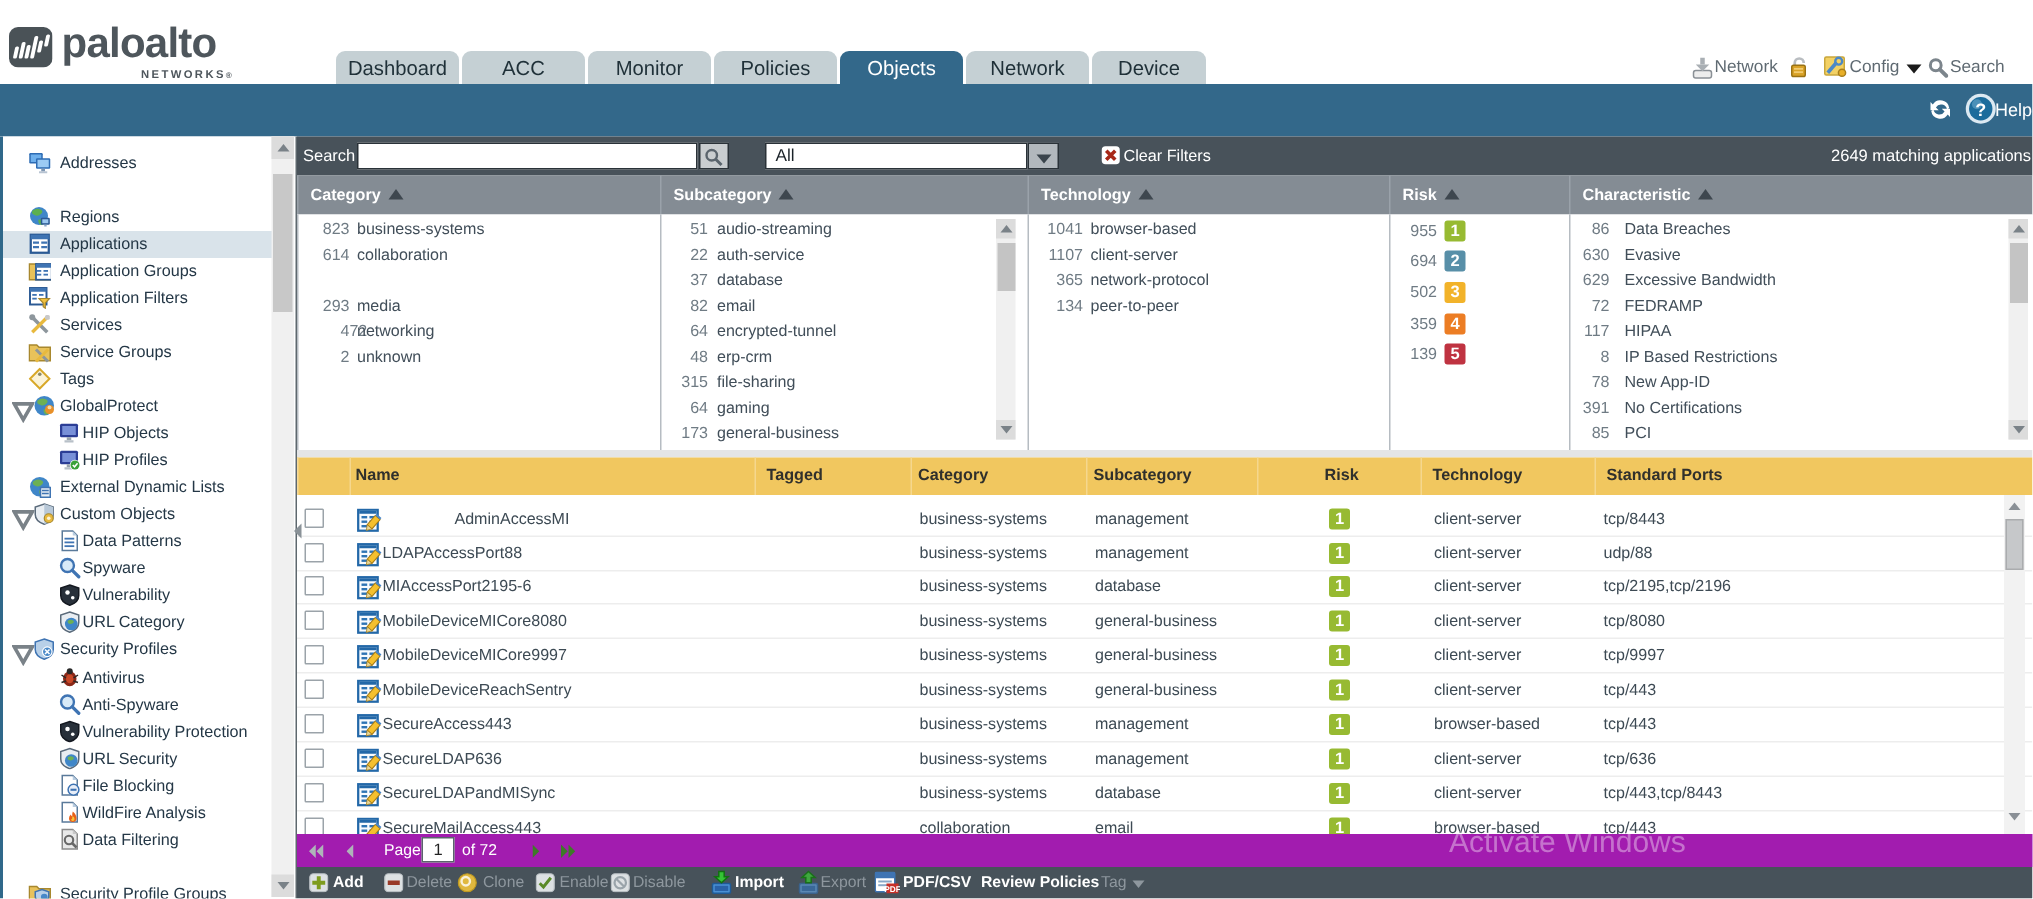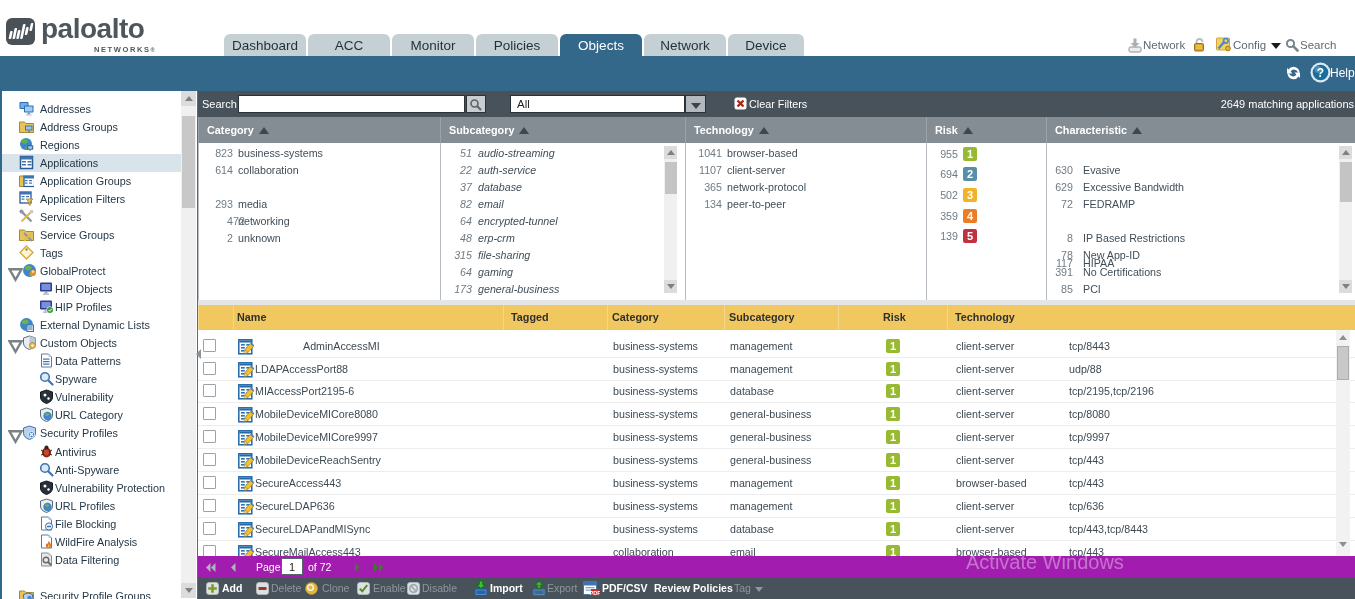--- a/index.html
+++ b/index.html
@@ -123,29 +123,20 @@
       <svg class="ic" style="left:17px;" width="15" height="15" viewBox="0 0 15 15">
         <rect x="0.5" y="1" width="9" height="7" rx="0.8" fill="#2E6CB4"></rect>
         <rect x="1.5" y="2" width="7" height="5" fill="#6FB0EC"></rect>
         <rect x="5" y="4.5" width="9.5" height="7" rx="0.8" fill="#2E6CB4"></rect>
         <rect x="6" y="5.5" width="7.5" height="5" fill="#9CCBF4"></rect>
         <rect x="8.5" y="11.5" width="2.5" height="1.8" fill="#7E96B2"></rect>
         <rect x="7" y="13.2" width="5.5" height="1.3" fill="#B8C4D2"></rect>
       </svg>
       <span class="tx" style="left:38px;">Addresses</span>
     </div>
-  <div class="snav" style="top:26.6px;">
-      <svg class="ic" style="left:17px;" width="15" height="15" viewBox="0 0 15 15">
-        <path d="M0.5 3 h5 l1.5 1.5 h7.5 v9 h-14 z" fill="#E8C25A" stroke="#A8882E" stroke-width="1"></path>
-        <rect x="6" y="6.5" width="7.5" height="5" rx="0.5" fill="#3F74B3"></rect>
-        <rect x="7" y="7.5" width="5.5" height="3" fill="#9CC4E8"></rect>
-        <rect x="9" y="11.5" width="2" height="1.5" fill="#6B87A8"></rect>
-      </svg>
-      <span class="tx" style="left:38px;">Address Groups</span>
-    </div>
   <div class="snav" style="top:44.6px;">
       <svg class="ic" style="left:17px;" width="15" height="15" viewBox="0 0 15 15">
         <circle cx="7" cy="7" r="6" fill="#3F86C8"></circle>
         <path d="M2.5 3.5 q3 -2 5 -1 q3 1 1 3 q-2 2 -4 1 q-3 -1 -2 -3 z" fill="#5CB04E"></path>
         <path d="M6.5 9.5 q3 -1 4 1 q0 2 -2 2.5 q-2 -0.5 -2 -3.5 z" fill="#5CB04E"></path>
         <rect x="8.2" y="8.2" width="6" height="4.6" rx="0.8" fill="#2B5A94"></rect>
         <rect x="9.2" y="9.2" width="4" height="2.6" fill="#9CC8F0"></rect>
         <rect x="10.5" y="12.8" width="1.6" height="1.2" fill="#8AA8C8"></rect>
       </svg>
       <span class="tx" style="left:38px;">Regions</span>
@@ -332,21 +323,21 @@
         <circle cx="9.5" cy="9.5" r="1.2" fill="#fff"></circle>
       </svg>
       <span class="tx" style="left:53px;">Vulnerability Protection</span>
     </div>
   <div class="snav" style="top:405.6px;">
       <svg class="ic" style="left:37px;" width="15" height="15" viewBox="0 0 15 15">
         <path d="M7.5 1 L13.5 3 V8 Q13.5 12.5 7.5 14.5 Q1.5 12.5 1.5 8 V3 Z" fill="#E8EDF2" stroke="#5A6A7A" stroke-width="1"></path>
         <circle cx="8.5" cy="9" r="4.2" fill="#3F86C8"></circle>
         <path d="M6 7 q2 -1.5 3.5 -0.5 q1.5 1 0 2 q-1.5 1 -3 0 z" fill="#6CB054"></path>
       </svg>
-      <span class="tx" style="left:53px;">URL Profiles</span>
+      <span class="tx" style="left:53px;">URL Security</span>
     </div>
   <div class="snav" style="top:423.7px;">
       <svg class="ic" style="left:37px;" width="15" height="15" viewBox="0 0 15 15">
         <path d="M2.5 1 h7 l3 3 v10 h-10 z" fill="#fff" stroke="#5A7A9A" stroke-width="1"></path>
         <path d="M9.5 1 l3 3 h-3 z" fill="#B8CCE0"></path>
         <circle cx="10" cy="10.5" r="3.6" fill="#E8EEF8" stroke="#3F74B3" stroke-width="1"></circle>
         <rect x="8" y="9.8" width="4" height="1.4" fill="#3F74B3"></rect>
       </svg>
       <span class="tx" style="left:53px;">File Blocking</span>
     </div>
@@ -429,21 +420,21 @@
         </div>
         <div class="fitem" style="top:69.5px;">
           <span class="fnum" style="left:0; width:34px;padding-left:28px;">472</span>
           <span class="fname" style="left:39px;">networking</span>
         </div>
         <div class="fitem" style="top:86.5px;">
           <span class="fnum" style="left:0; width:34px;">2</span>
           <span class="fname" style="left:39px;">unknown</span>
         </div>
       </div>
-      <div class="fcol" style="left:242px; width:224px;font-style:italic;">
+      <div class="fcol" style="left:242px; width:224px;">
         <div class="fitem" style="top:1.5px;">
           <span class="fnum" style="left:0; width:31px;">51</span>
           <span class="fname" style="left:37px;">audio-streaming</span>
         </div>
         <div class="fitem" style="top:18.5px;">
           <span class="fnum" style="left:0; width:31px;">22</span>
           <span class="fname" style="left:37px;">auth-service</span>
         </div>
         <div class="fitem" style="top:35.5px;">
           <span class="fnum" style="left:0; width:31px;">37</span>
@@ -508,33 +499,37 @@
         <div class="fitem" style="top:62.6px; height:20.6px;">
           <span class="fnum" style="left:0; width:31px; line-height:20px;">359</span>
           <span class="rbadge rb4" style="position:absolute; left:36px; top:3px;">4</span>
         </div>
         <div class="fitem" style="top:83.2px; height:20.6px;">
           <span class="fnum" style="left:0; width:31px; line-height:20px;">139</span>
           <span class="rbadge rb5" style="position:absolute; left:36px; top:3px;">5</span>
         </div>
       </div>
       <div class="fcol" style="left:848px; width:292px;">
+        <div class="fitem" style="top:1.5px;">
+          <span class="fnum" style="left:0; width:26px;">86</span>
+          <span class="fname" style="left:36px;">Data Breaches</span>
+        </div>
         <div class="fitem" style="top:18.5px;">
           <span class="fnum" style="left:0; width:26px;">630</span>
           <span class="fname" style="left:36px;">Evasive</span>
         </div>
         <div class="fitem" style="top:35.5px;">
           <span class="fnum" style="left:0; width:26px;">629</span>
           <span class="fname" style="left:36px;">Excessive Bandwidth</span>
         </div>
         <div class="fitem" style="top:52.5px;">
           <span class="fnum" style="left:0; width:26px;">72</span>
           <span class="fname" style="left:36px;">FEDRAMP</span>
         </div>
-        <div class="fitem" style="top:69.5px;margin-top:42px;">
+        <div class="fitem" style="top:69.5px;">
           <span class="fnum" style="left:0; width:26px;">117</span>
           <span class="fname" style="left:36px;">HIPAA</span>
         </div>
         <div class="fitem" style="top:86.5px;">
           <span class="fnum" style="left:0; width:26px;">8</span>
           <span class="fname" style="left:36px;">IP Based Restrictions</span>
         </div>
         <div class="fitem" style="top:103.5px;">
           <span class="fnum" style="left:0; width:26px;">78</span>
           <span class="fname" style="left:36px;">New App-ID</span>
@@ -569,20 +564,21 @@
     </div>
 <div id="graystrip"></div>
 <div id="thead">
       <div class="thcell" style="left:0px; width:35px; "></div>
       <div class="thcell" style="left:35px; width:270px; border-left:1px solid #F5D78E; padding-left:3px;">Name</div>
       <div class="thcell" style="left:305px; width:104px; border-left:1px solid #F5D78E;">Tagged</div>
       <div class="thcell" style="left:409px; width:117px; border-left:1px solid #F5D78E; padding-left:4px;">Category</div>
       <div class="thcell" style="left:526px; width:114px; border-left:1px solid #F5D78E; padding-left:4px;">Subcategory</div>
       <div class="thcell" style="left:640px; width:109px; border-left:1px solid #F5D78E; padding-left:44px;">Risk</div>
       <div class="thcell" style="left:749px; width:116px; border-left:1px solid #F5D78E;">Technology</div>
+      <div class="thcell" style="left:865px; width:292px; border-left:1px solid #F5D78E;">Standard Ports</div>
     </div>
 <div id="tbody">
       <div class="trow" style="top:4.6px;">
         <span class="cb"></span>
         <svg class="nameic" style="left:40px;" width="17" height="16" viewBox="0 0 17 16">
           <rect x="0.8" y="0.8" width="13" height="14" fill="#F8FBFE" stroke="#2368A8" stroke-width="1.5"></rect>
           <rect x="1.5" y="1.5" width="11.6" height="2" fill="#2368A8"></rect>
           <rect x="3" y="5" width="3.8" height="1.6" fill="#2E74B4"></rect>
           <rect x="8.3" y="5" width="3.6" height="1.6" fill="#2E74B4"></rect>
           <rect x="3" y="8" width="3.8" height="1.6" fill="#2E74B4"></rect>

